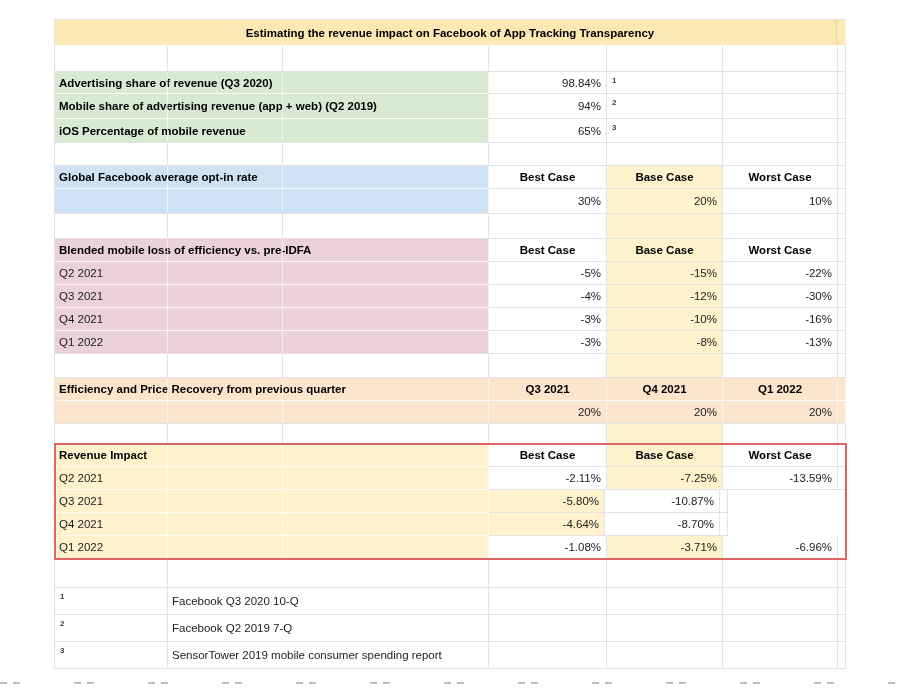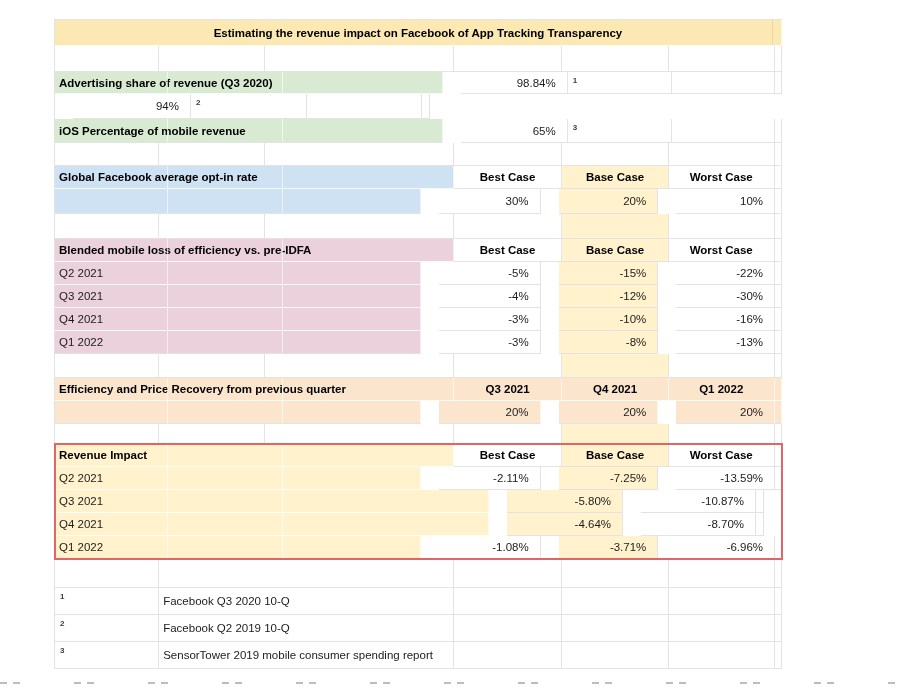--- a/index.html
+++ b/index.html
@@ -12,41 +12,41 @@
     --yellow:#fff2cc;
     --red:#e06666;
   }
   *{margin:0;padding:0;box-sizing:border-box;}
   body{background:#fff;}
   .page{
     position:relative;width:900px;height:690px;background:#ffffff;overflow:hidden;
     font-family:"Liberation Sans",sans-serif;
   }
   .sheet{
-    position:absolute;left:54px;top:19px;width:728px;
+    position:absolute;left:54px;top:19px;width:792px;
     border-left:1px solid var(--grid);
     border-top:1px solid var(--grid);
     text-align:right;
   }
   .row{display:flex;}
   .c{
     border-right:1px solid var(--grid);
     border-bottom:1px solid var(--grid);
     display:flex;align-items:center;
     font-size:11.5px;color:#1c1c1c;
     white-space:nowrap;overflow:visible;
   }
   
   .wA{width:113px}.wB{width:115px}.wC{width:206px}
   .wABC{width:434px}.wBC{width:321px}
   .wD{width:118px}.wE{width:116px}.wF{width:115px}.wG{width:8px}
   .wFull{width:791px}
   
   .bold{font-weight:700;color:#000;}
-  .right{justify-content:flex-end;padding-right:11px;margin-left:18px;}
+  .right{justify-content:flex-end;padding-right:5px;}
   .center{justify-content:center;}
   .left{padding-left:4px;}
   
   .fill{border-bottom-color:rgba(255,255,255,.85);border-right-color:rgba(255,255,255,.6);}
   .bgTitle{background:var(--title-bg);}
   .bgGreen{background:var(--green);}
   .bgBlue{background:var(--blue);}
   .bgPink{background:var(--pink);}
   .bgOrange{background:var(--orange);}
   .bgYellow{background:var(--yellow);}
@@ -100,20 +100,21 @@
     </div>
 
     <div class="row" style="height:22px">
       <div class="c wABC bgGreen fill mlines bold left">Advertising share of revenue (Q3 2020)</div>
       <div class="c wD right">98.84%</div>
       <div class="c wE sup">1</div>
       <div class="c wF"></div>
       <div class="c wG"></div>
     </div>
     <div class="row" style="height:25px">
+      <div class="c wABC bgGreen fill mlines bold left">Mobile share of advertising revenue (app + web) (Q2 2019)</div>
       <div class="c wD right">94%</div>
       <div class="c wE sup">2</div>
       <div class="c wF"></div>
       <div class="c wG"></div>
     </div>
     <div class="row" style="height:24px">
       <div class="c wABC bgGreen fill mlines bold left secLast">iOS Percentage of mobile revenue</div>
       <div class="c wD right">65%</div>
       <div class="c wE sup">3</div>
       <div class="c wF"></div>
@@ -278,21 +279,21 @@
     <div class="row" style="height:27px">
       <div class="c wA sup">1</div>
       <div class="c wBC left">Facebook Q3 2020 10-Q</div>
       <div class="c wD"></div>
       <div class="c wE"></div>
       <div class="c wF"></div>
       <div class="c wG"></div>
     </div>
     <div class="row" style="height:27px">
       <div class="c wA sup">2</div>
-      <div class="c wBC left">Facebook Q2 2019 10-Q</div>
+      <div class="c wBC left">Facebook Q2 2019 7-Q</div>
       <div class="c wD"></div>
       <div class="c wE"></div>
       <div class="c wF"></div>
       <div class="c wG"></div>
     </div>
     <div class="row" style="height:27px">
       <div class="c wA sup">3</div>
       <div class="c wBC left">SensorTower 2019 mobile consumer spending report</div>
       <div class="c wD"></div>
       <div class="c wE"></div>

